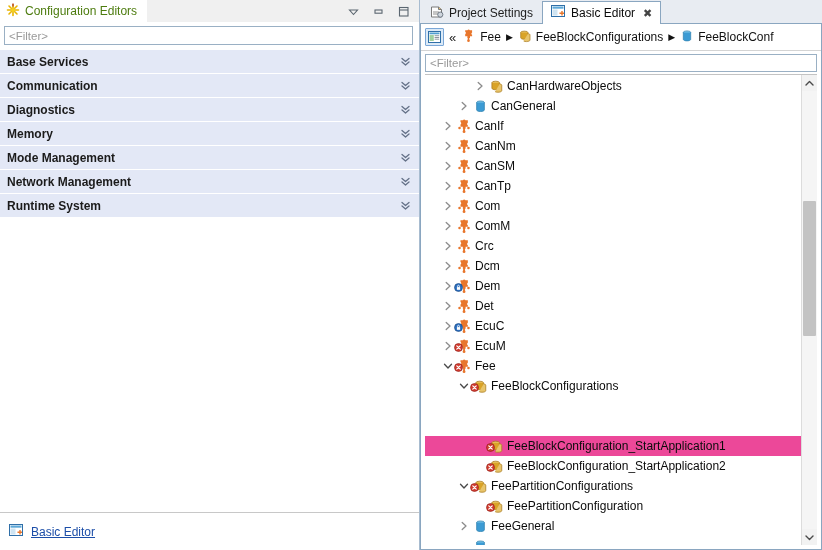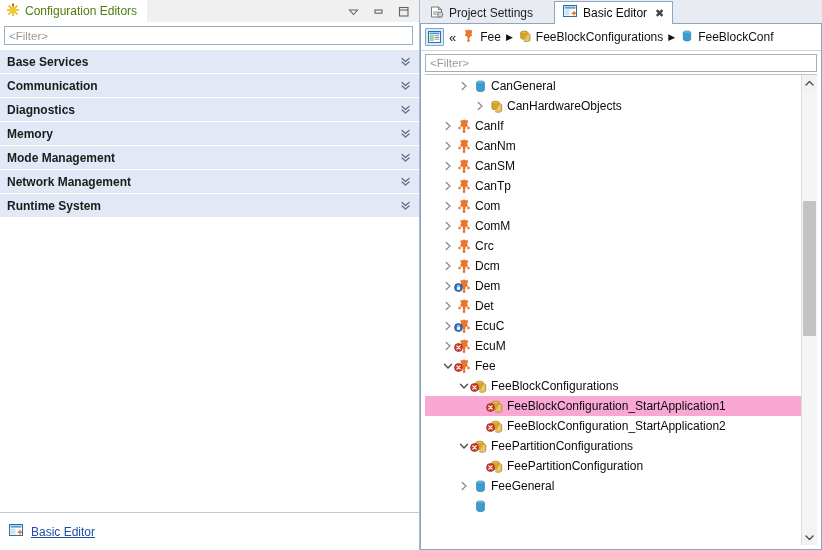--- a/index.html
+++ b/index.html
@@ -95,21 +95,20 @@
     background: #f6f7f9;
     display: flex; flex-direction: column;
     position: relative;
   }
   .tabbar {
     height: 24px; min-height: 24px;
     display: flex; align-items: flex-start;
     background: #e8ecf2;
     border-bottom: 1px solid #8aa6c0;
     padding-left: 1px;
-    gap: 12px;
   }
   .tab {
     display: flex; align-items: center; gap: 5px;
     height: 23px; padding: 0 8px;
     font-size: 12px; color: #1d1d1d;
     border: 1px solid transparent;
     border-bottom: none;
     cursor: pointer;
     position: relative; top: 1px;
   }
@@ -179,21 +178,21 @@
     overflow: hidden;
     padding-top: 1px;
   }
   .trow {
     height: 20px;
     display: flex; align-items: center;
     font-size: 12px; color: #0b0b0b;
     white-space: nowrap;
     cursor: default;
   }
-  .trow.selected { background: #f9a8d4; }
+  .trow.selected { background: #ec4899; margin-top: 40px; }
   .twist {
     width: 14px; min-width:14px; height: 20px;
     display: flex; align-items: center; justify-content: center;
     color: #7a7a7a;
   }
   .twist svg { display:block; }
   .ticon { width: 18px; min-width:18px; height: 16px; display:flex; align-items:center; justify-content:center; position: relative; }
   .tlabel { padding-left: 2px; }
 
   
@@ -432,49 +431,49 @@
         </span>
       </div>
 
       <div class="tree-filter">
         <input type="text" placeholder="&lt;Filter&gt;" style="">
       </div>
 
       <div class="tree-wrap">
         <div class="tree" id="tree">
             <div class="trow">
-              <span style="width: 32px; min-width: 32px;"></span>
-              <span class="twist">
-                <svg width="8" height="10" viewBox="0 0 8 10">
-                  <polyline points="2.2,1.5 6,5 2.2,8.5" fill="none" stroke="#8c8c8c" stroke-width="1.3" stroke-linecap="round" stroke-linejoin="round"></polyline>
-                </svg>
-              </span>
-              <span class="ticon">
-                <svg width="15" height="15" viewBox="0 0 14 14">
-                  <ellipse cx="7" cy="3.3" rx="3.6" ry="1.45" fill="#7cc6ea" stroke="#2e7fad" stroke-width="0.7"></ellipse>
-                  <path d="M3.4 3.3 v6.9 c0 0.83 1.6 1.45 3.6 1.45 s3.6 -0.62 3.6 -1.45 v-6.9" fill="#3c9bd4" stroke="#2e7fad" stroke-width="0.7"></path>
-                </svg>
-              </span>
-              <span class="tlabel">CanGeneral</span>
-            </div>
-            <div class="trow">
               <span style="width: 48px; min-width: 48px;"></span>
               <span class="twist">
                 <svg width="8" height="10" viewBox="0 0 8 10">
                   <polyline points="2.2,1.5 6,5 2.2,8.5" fill="none" stroke="#8c8c8c" stroke-width="1.3" stroke-linecap="round" stroke-linejoin="round"></polyline>
                 </svg>
               </span>
               <span class="ticon">
                 <svg width="15" height="15" viewBox="0 0 14 14">
                   <ellipse cx="6.2" cy="3.5" rx="3.5" ry="1.45" fill="#e8c46a" stroke="#a8791d" stroke-width="0.7"></ellipse>
                   <path d="M2.7 3.5 v5.1 c0 0.83 1.57 1.45 3.5 1.45 s3.5 -0.62 3.5 -1.45 v-5.1" fill="#d9a327" stroke="#a8791d" stroke-width="0.7"></path>
                   <path d="M10.0 4.5 c1.2 0.2 1.9 0.7 1.9 1.3 v5.1 c0 0.83 -1.57 1.45 -3.5 1.45 c-1.05 0 -2.0 -0.18 -2.7 -0.5" fill="#e8c46a" stroke="#a8791d" stroke-width="0.7"></path>
                 </svg>
               </span>
               <span class="tlabel">CanHardwareObjects</span>
+            </div>
+            <div class="trow">
+              <span style="width: 32px; min-width: 32px;"></span>
+              <span class="twist">
+                <svg width="8" height="10" viewBox="0 0 8 10">
+                  <polyline points="2.2,1.5 6,5 2.2,8.5" fill="none" stroke="#8c8c8c" stroke-width="1.3" stroke-linecap="round" stroke-linejoin="round"></polyline>
+                </svg>
+              </span>
+              <span class="ticon">
+                <svg width="15" height="15" viewBox="0 0 14 14">
+                  <ellipse cx="7" cy="3.3" rx="3.6" ry="1.45" fill="#7cc6ea" stroke="#2e7fad" stroke-width="0.7"></ellipse>
+                  <path d="M3.4 3.3 v6.9 c0 0.83 1.6 1.45 3.6 1.45 s3.6 -0.62 3.6 -1.45 v-6.9" fill="#3c9bd4" stroke="#2e7fad" stroke-width="0.7"></path>
+                </svg>
+              </span>
+              <span class="tlabel">CanGeneral</span>
             </div>
             <div class="trow">
               <span style="width: 16px; min-width: 16px;"></span>
               <span class="twist">
                 <svg width="8" height="10" viewBox="0 0 8 10">
                   <polyline points="2.2,1.5 6,5 2.2,8.5" fill="none" stroke="#8c8c8c" stroke-width="1.3" stroke-linecap="round" stroke-linejoin="round"></polyline>
                 </svg>
               </span>
               <span class="ticon">
                 <svg width="16" height="16" viewBox="0 0 15 15">

